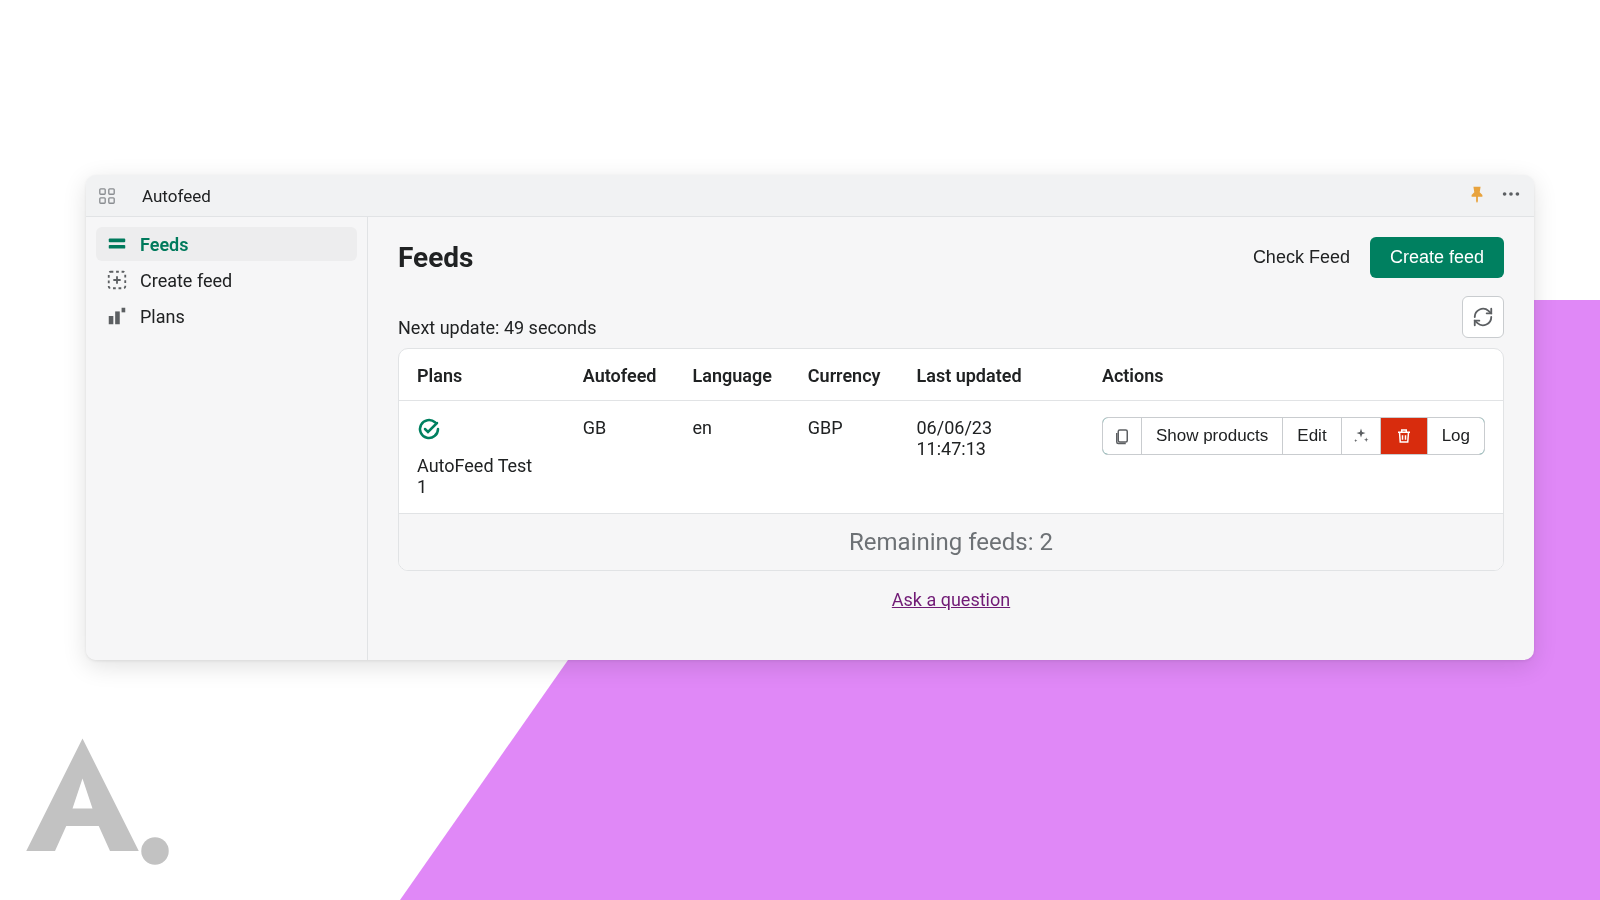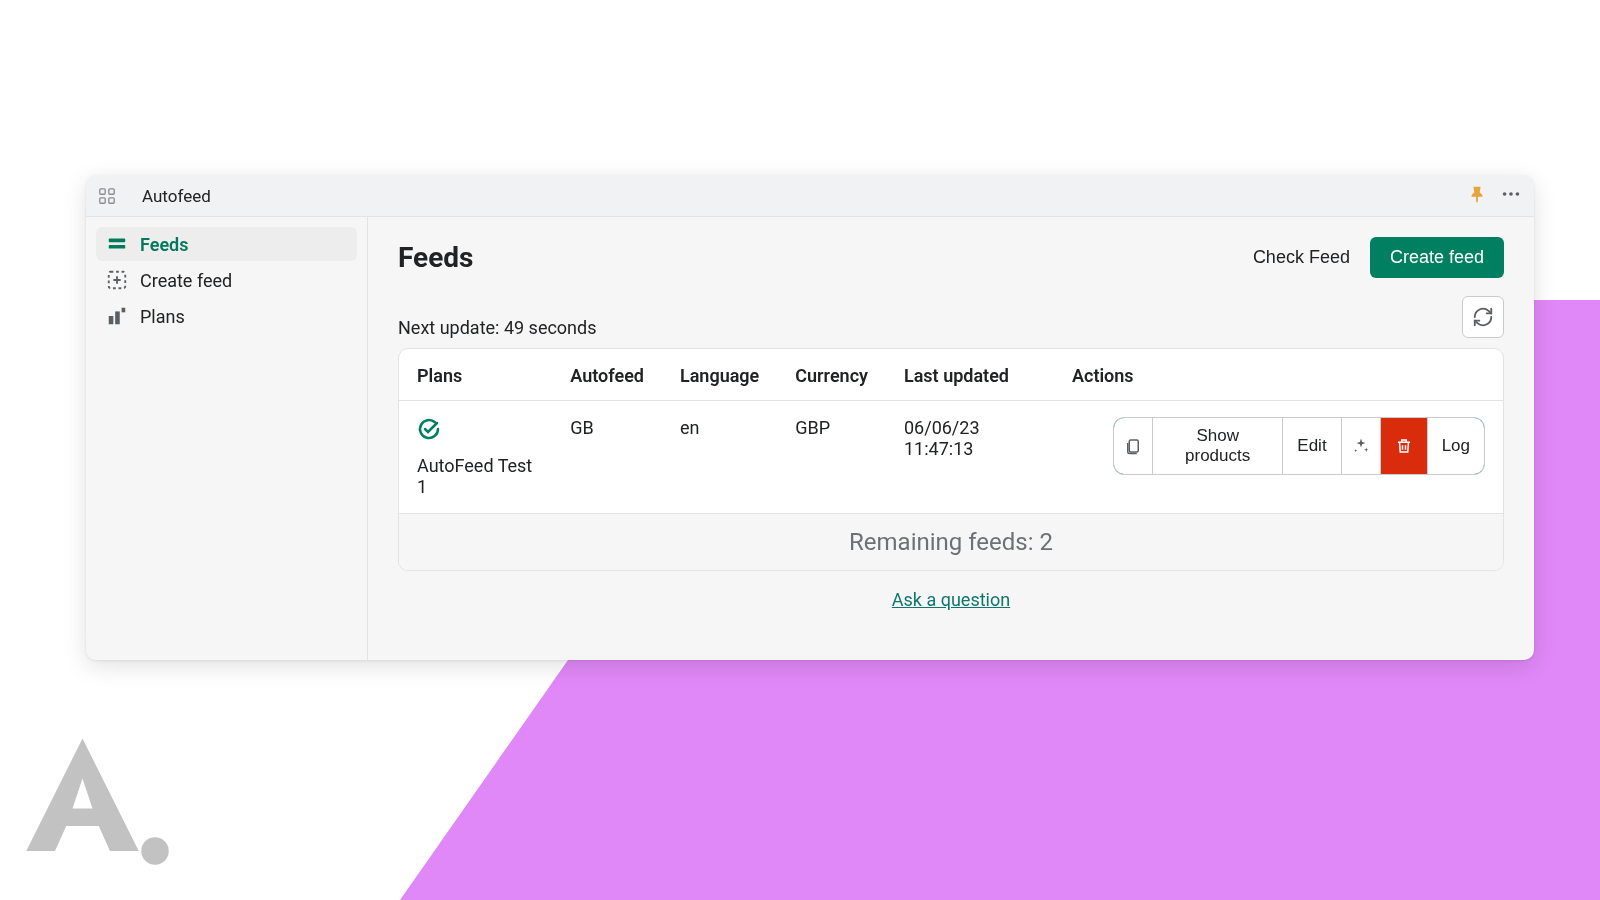--- a/index.html
+++ b/index.html
@@ -153,24 +153,23 @@
     font-size: 18px;
     color: #202223;
     padding: 16px 18px;
     vertical-align: top;
   }
   .name-cell { display: flex; flex-direction: column; gap: 10px; max-width: 140px; }
   .check-circle { color: #008060; }
   .action-group {
     display: inline-flex;
     border: 1px solid #c9cccf;
-    border-radius: 11px;
+    border-radius: 6px;
     overflow: hidden;
     background: #0f766e;
-    margin-left: 41px;
   }
   .action-group > * {
     border: none;
     background: #fff;
     padding: 8px 14px;
     font-size: 17px;
     color: #202223;
     cursor: pointer;
     border-left: 1px solid #c9cccf;
     display: flex; align-items: center; justify-content: center;
@@ -184,21 +183,21 @@
     text-align: center;
     font-size: 24px;
     color: #6d7175;
     border-top: 1px solid #e1e3e5;
   }
   .ask-link {
     text-align: center;
     margin-top: 18px;
     font-size: 18px;
   }
-  .ask-link a { color: #0f766e; text-decoration: underline; cursor: pointer; }
+  .ask-link a { color: #701a75; text-decoration: underline; cursor: pointer; }
 </style>
 </head>
 <body>
 
 <div class="bg-purple"></div>
 
 <div class="logo-a">
   <svg viewBox="0 0 120 120" fill="#c2c2c2">
     <path d="M50 10 L95 100 L72 100 L63 80 L37 80 L28 100 L5 100 Z M50 42 L42 66 L58 66 Z"></path>
     <circle cx="108" cy="100" r="11"></circle>

